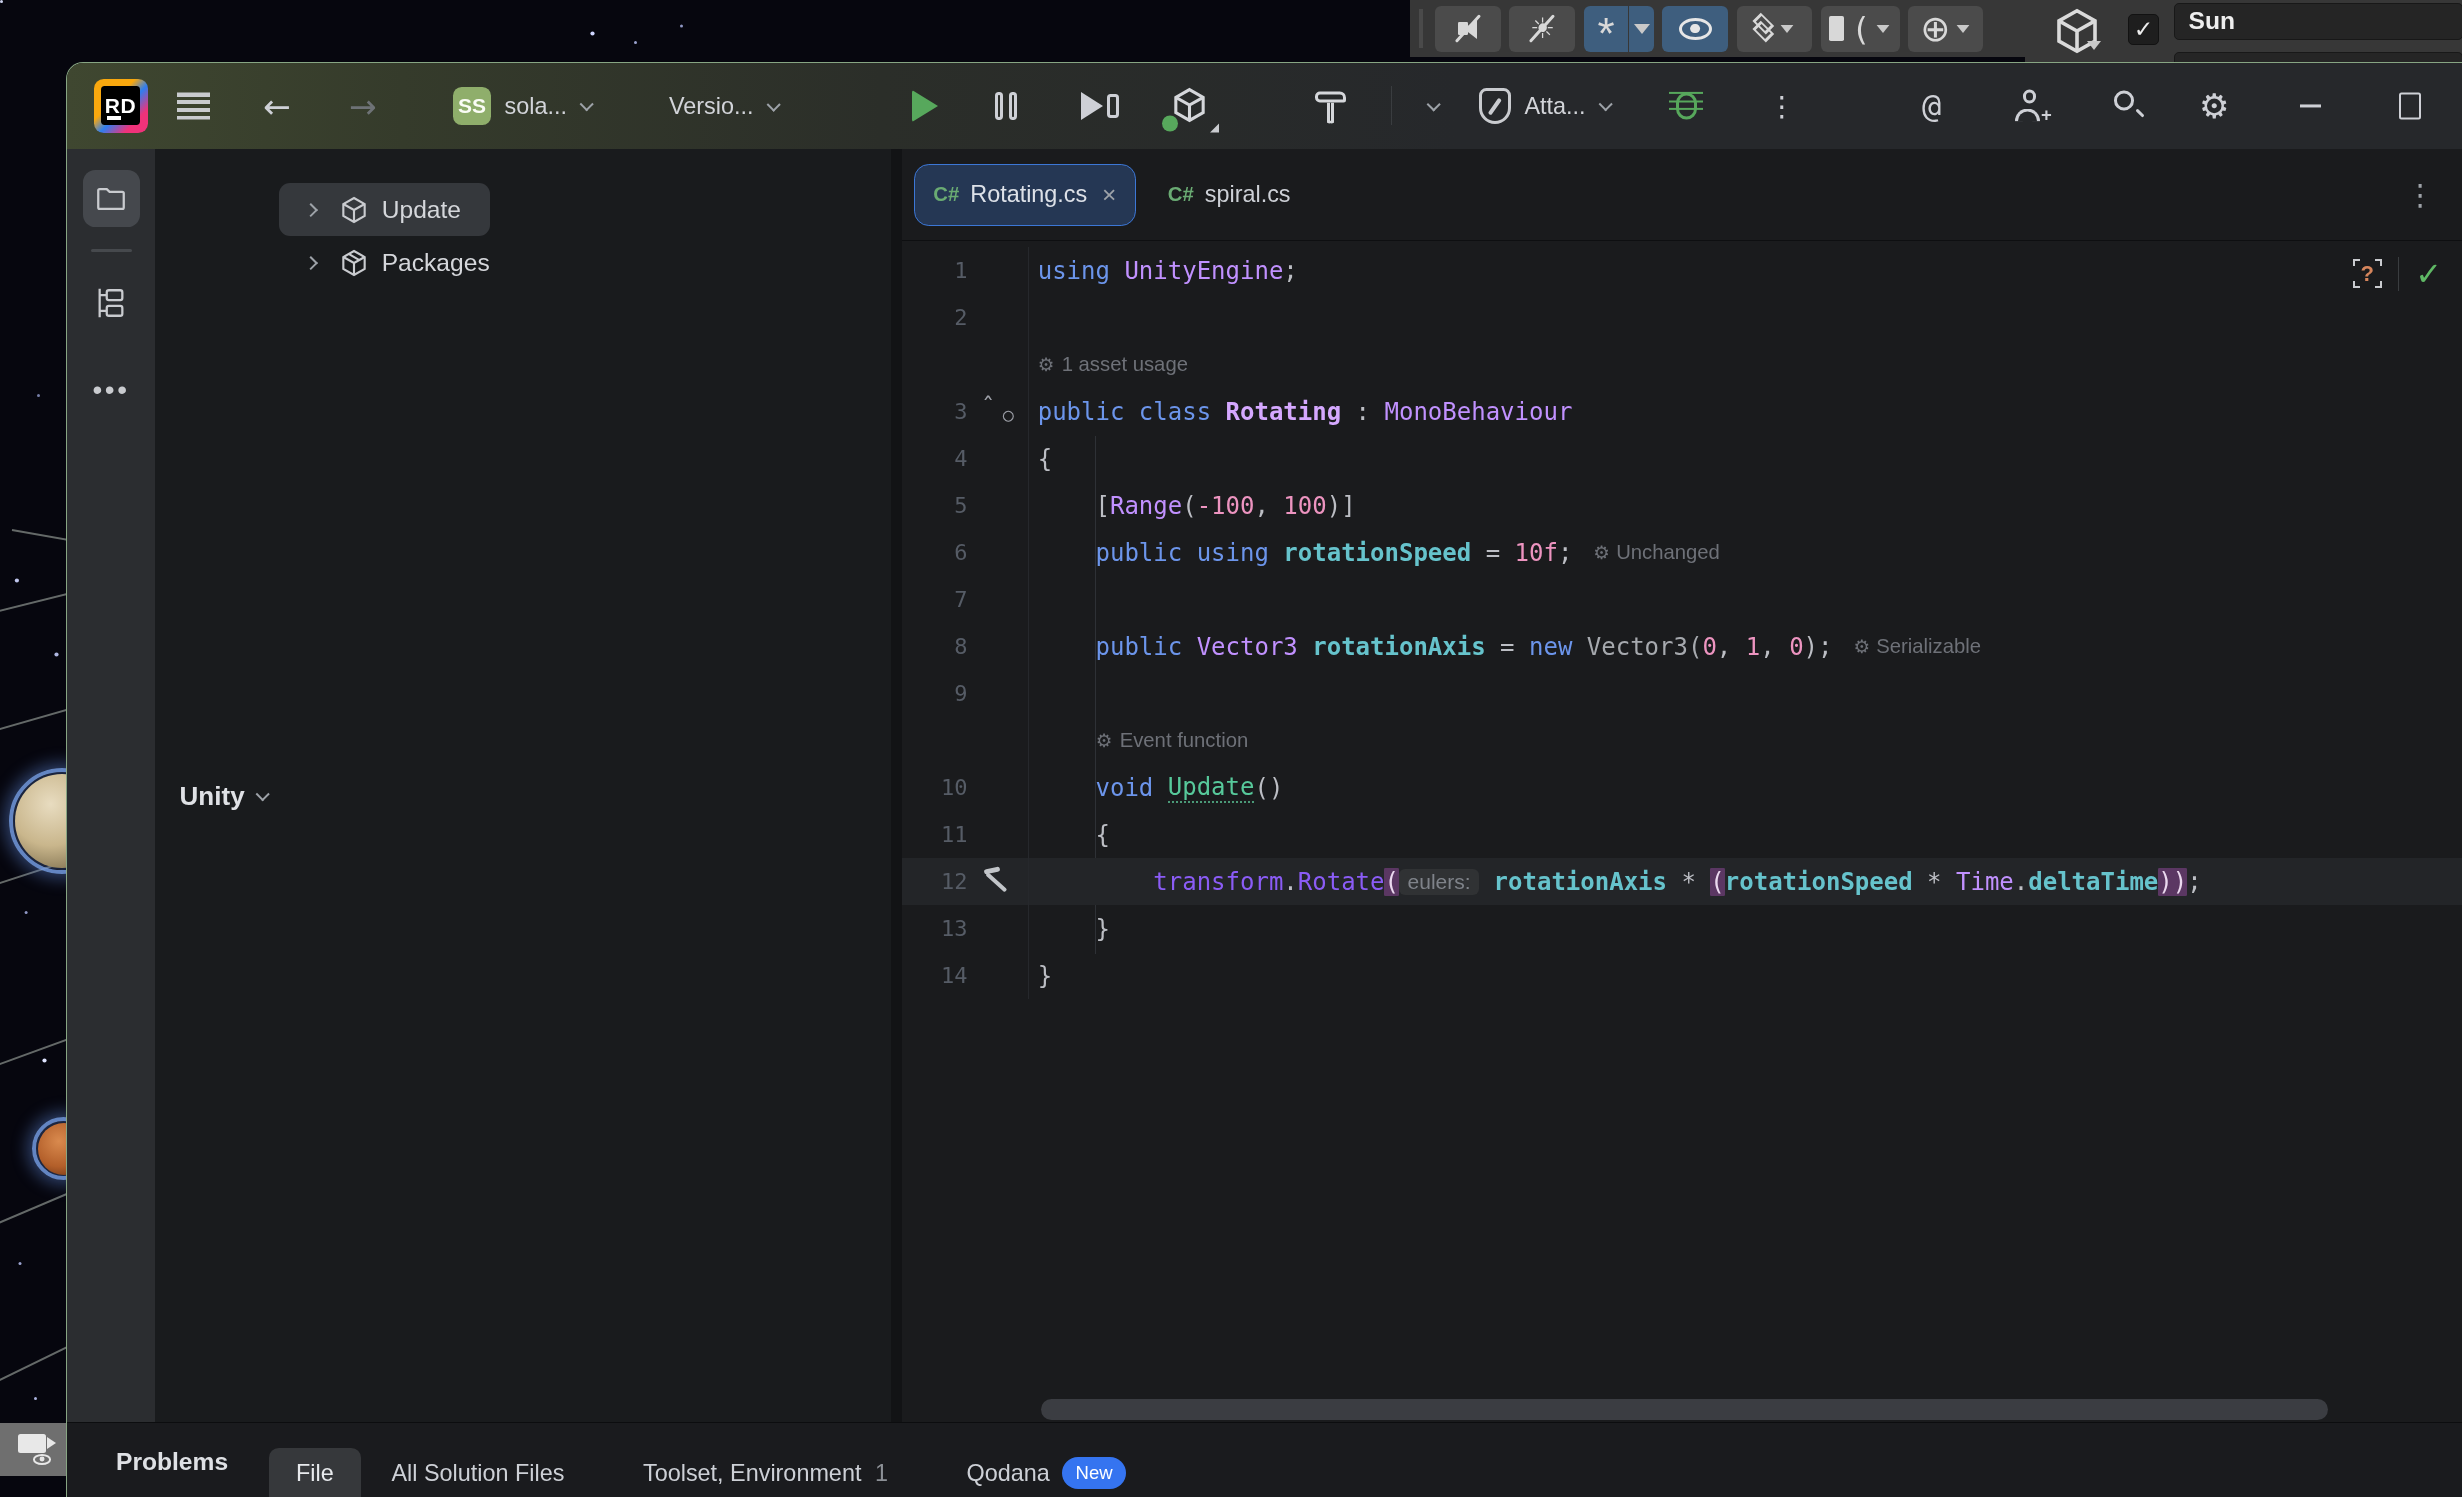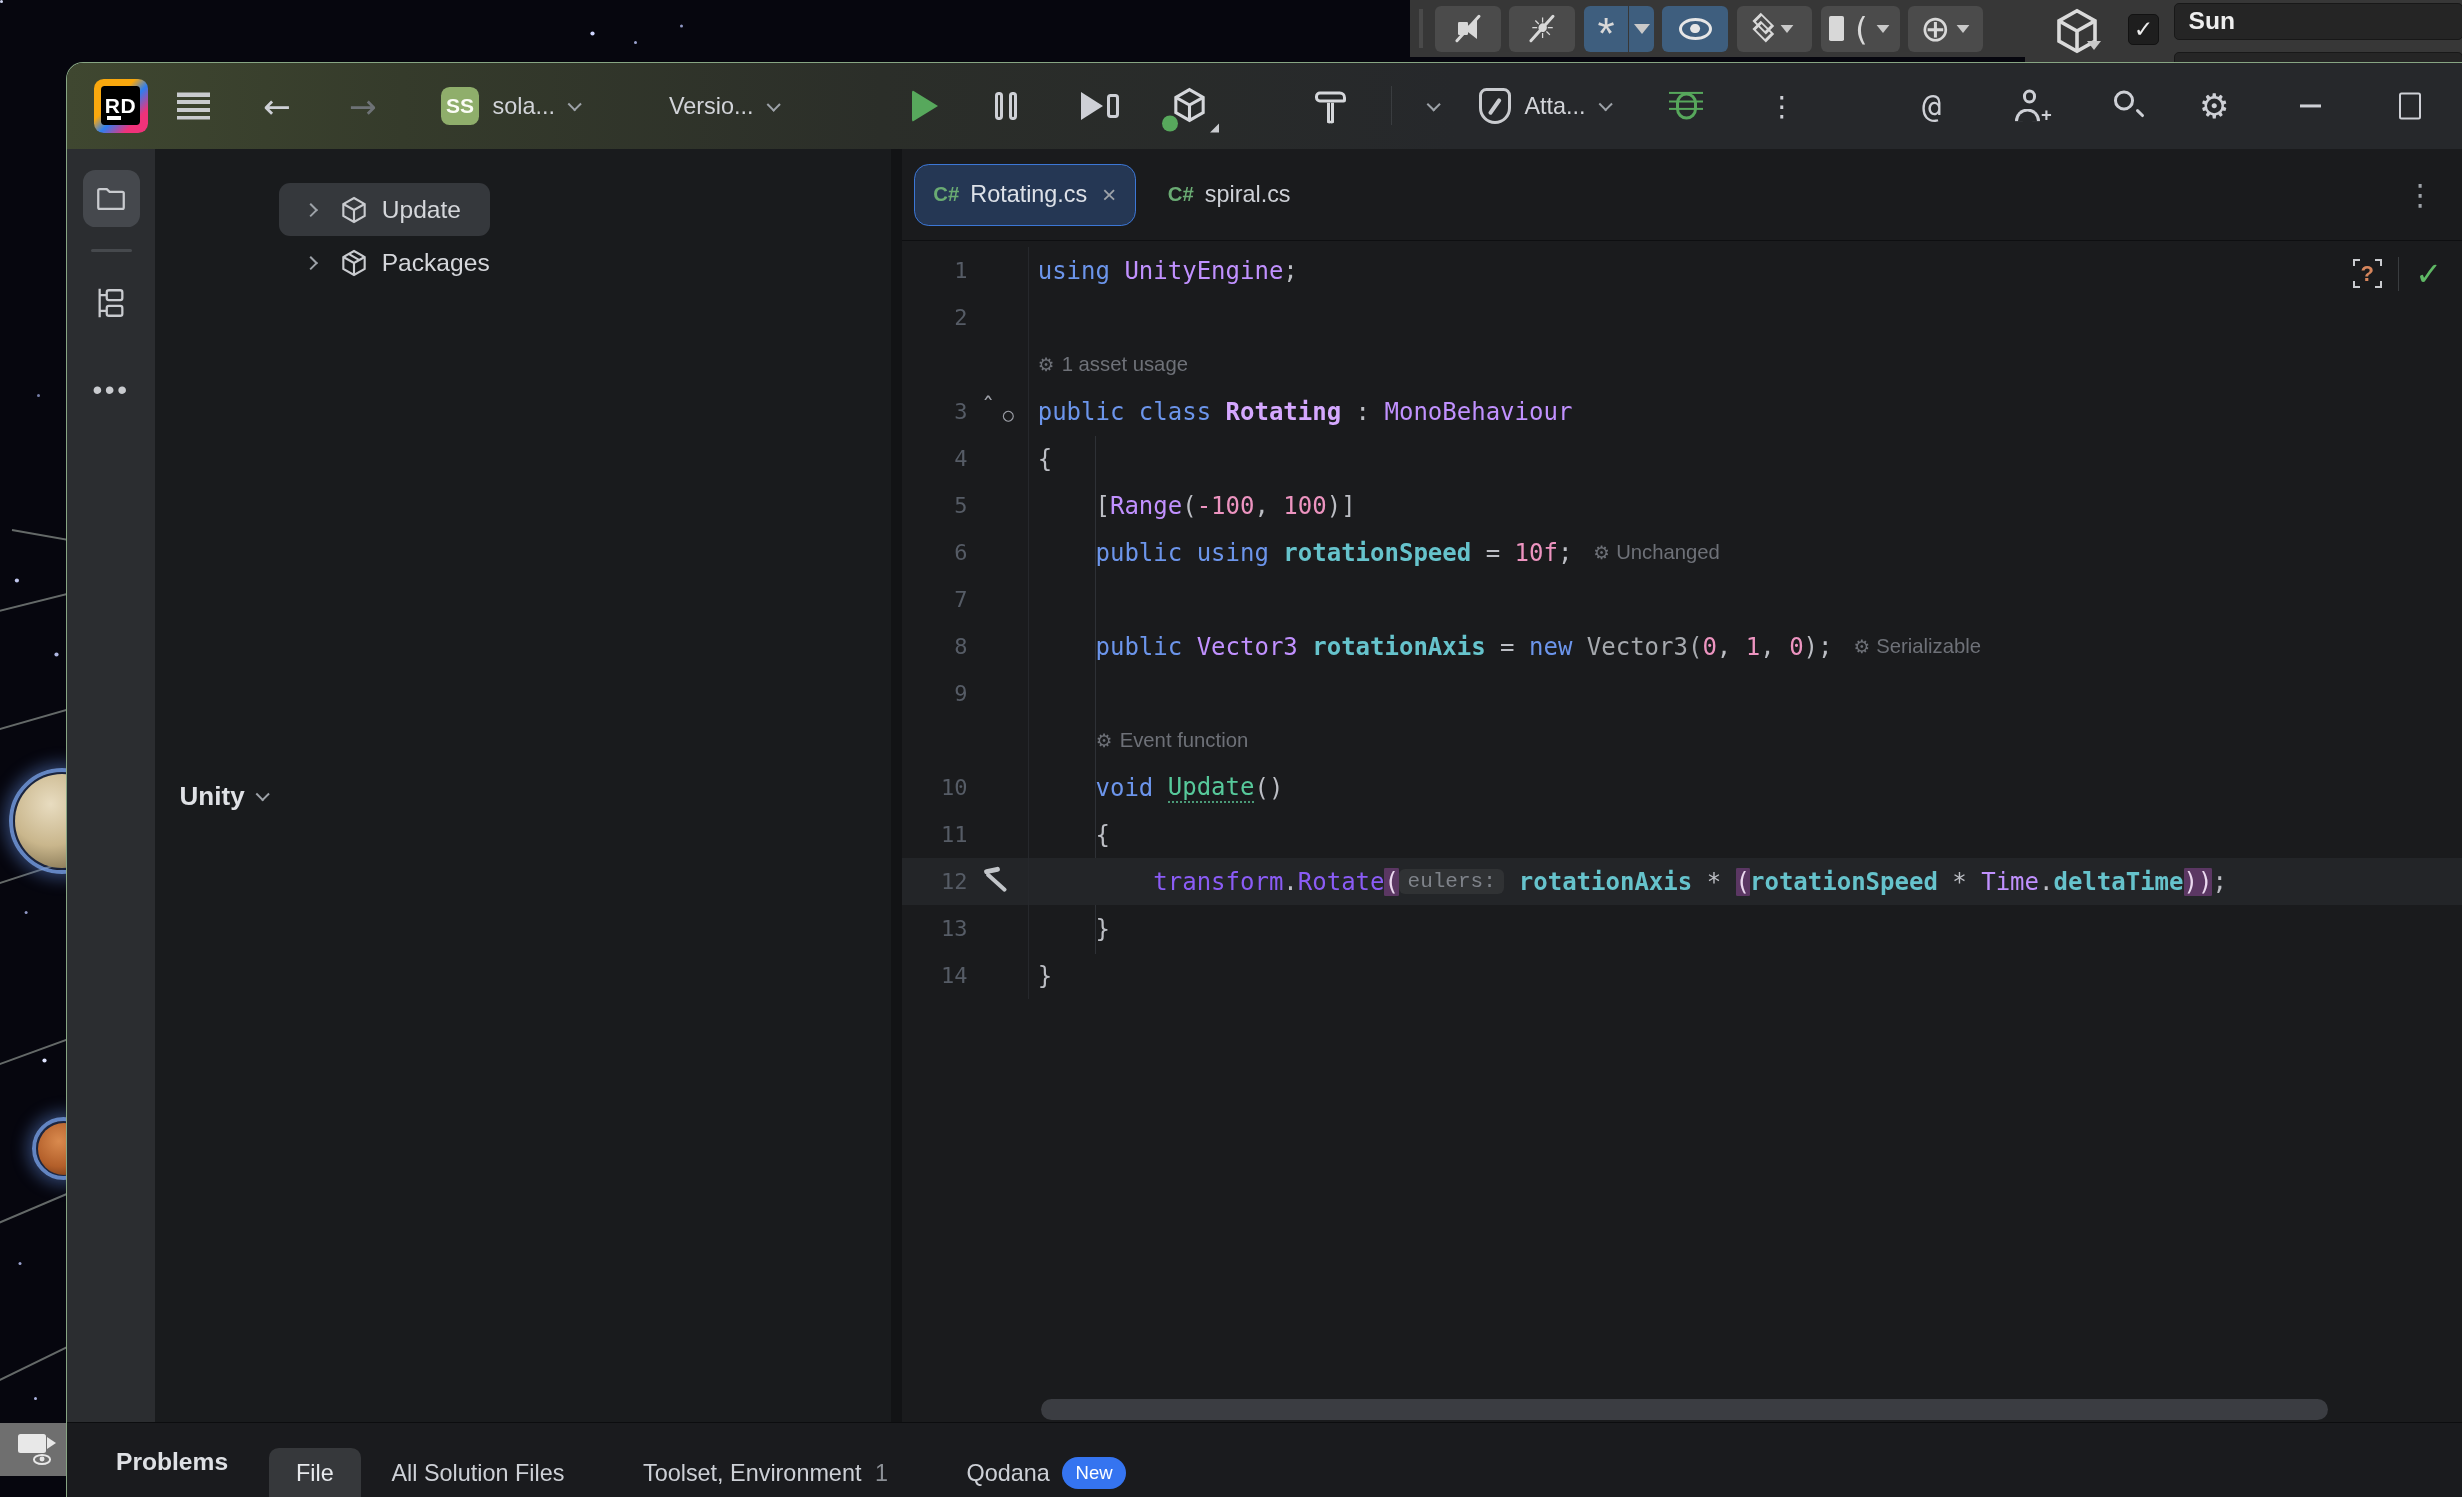--- a/index.html
+++ b/index.html
@@ -145,21 +145,21 @@
   .tk-kw { color:#6C95EB; }
   .tk-ns { color:#C191FF; }
   .tk-clsb { color:#D5A8FF; font-weight:bold; }
   .tk-fld { color:#66C3CC; font-weight:bold; }
   .tk-num { color:#ED94C0; }
   .tk-meth { color:#8b5cf6; }
   .tk-methu { color:#57C99B; border-bottom:2.5px dotted #4B9A78; }
   .tk-gry { color:#A6A9AE; }
   .tk-pl { color:#BCBEC4; }
   .tk-phl { background:#5B3763; color:#EBD9EF; border-radius:1.2px; }
-  .tk-hint { background:#303234; color:#7F838A; border-radius:6.2px; padding:1.2px 8.6px; font-size:21px; font-family:Liberation Mono, monospace; }
+  .tk-hint { background:#303234; color:#7F838A; border-radius:6.2px; padding:1.2px 8.6px; font-size:21px; font-family:Liberation Sans, sans-serif; }
   .inlay-line { font-family:"Liberation Sans",sans-serif; font-size:20.3px; color:#6E7178; display:flex; align-items:center; gap:7.4px; }
   .trail { margin-left:21px; font-family:"Liberation Sans",sans-serif; font-size:20.3px; color:#6E7178; display:inline-flex; align-items:center; gap:6.2px; }
   .hint-ic { font-size:18.5px; }
   .gut-mark-caret { position:absolute; right:32px; top:3.7px; color:#9DA0A8; font-size:24.6px; }
   .gut-mark-circle { position:absolute; right:13.5px; top:16px; color:#9DA0A8; font-size:18.5px; }
   .gut-pick { position:absolute; right:14.8px; top:8.6px; width:29.5px; height:29.5px; }
   .gut-pick .handle { position:absolute; left:4.9px; top:4.9px; width:26px; height:3.7px; background:#C2C5C9; transform:rotate(42deg); transform-origin:left top; border-radius:1.8px; }
   .gut-pick .head { position:absolute; left:1.2px; top:1.2px; width:16px; height:4.9px; background:#C2C5C9; transform:rotate(-12deg); border-radius:2.5px; }
   #indent-guide { position:absolute; left:193px; width:1.2px; background:#2E3136; }
   #insp-widget { position:absolute; right:21px; top:13.5px; display:flex; align-items:center; gap:16px; }
@@ -261,21 +261,21 @@
 
   <div id="toolbar">
     <div id="rd-logo">
         <div class="rd-black">RD</div>
       </div>
     <div class="tb" style="left:110px">
         <span class="burger"></span>
       </div>
     <div class="tb arrow" style="left:196px">←</div>
     <div class="tb arrow disabled" style="left:282px">→</div>
-    <div class="tb" style="left:374px">
+    <div class="tb" style="left:386px">
       <span class="ss-badge">SS</span>
       <span class="tb-label">sola...</span>
       <span class="chv"></span>
     </div>
     <div class="tb" style="left:602px">
       <span class="tb-label" style="margin-left:0">Versio...</span>
       <span class="chv"></span>
     </div>
     <div class="tb" style="left:845px">
         <span class="play-tri"></span>

